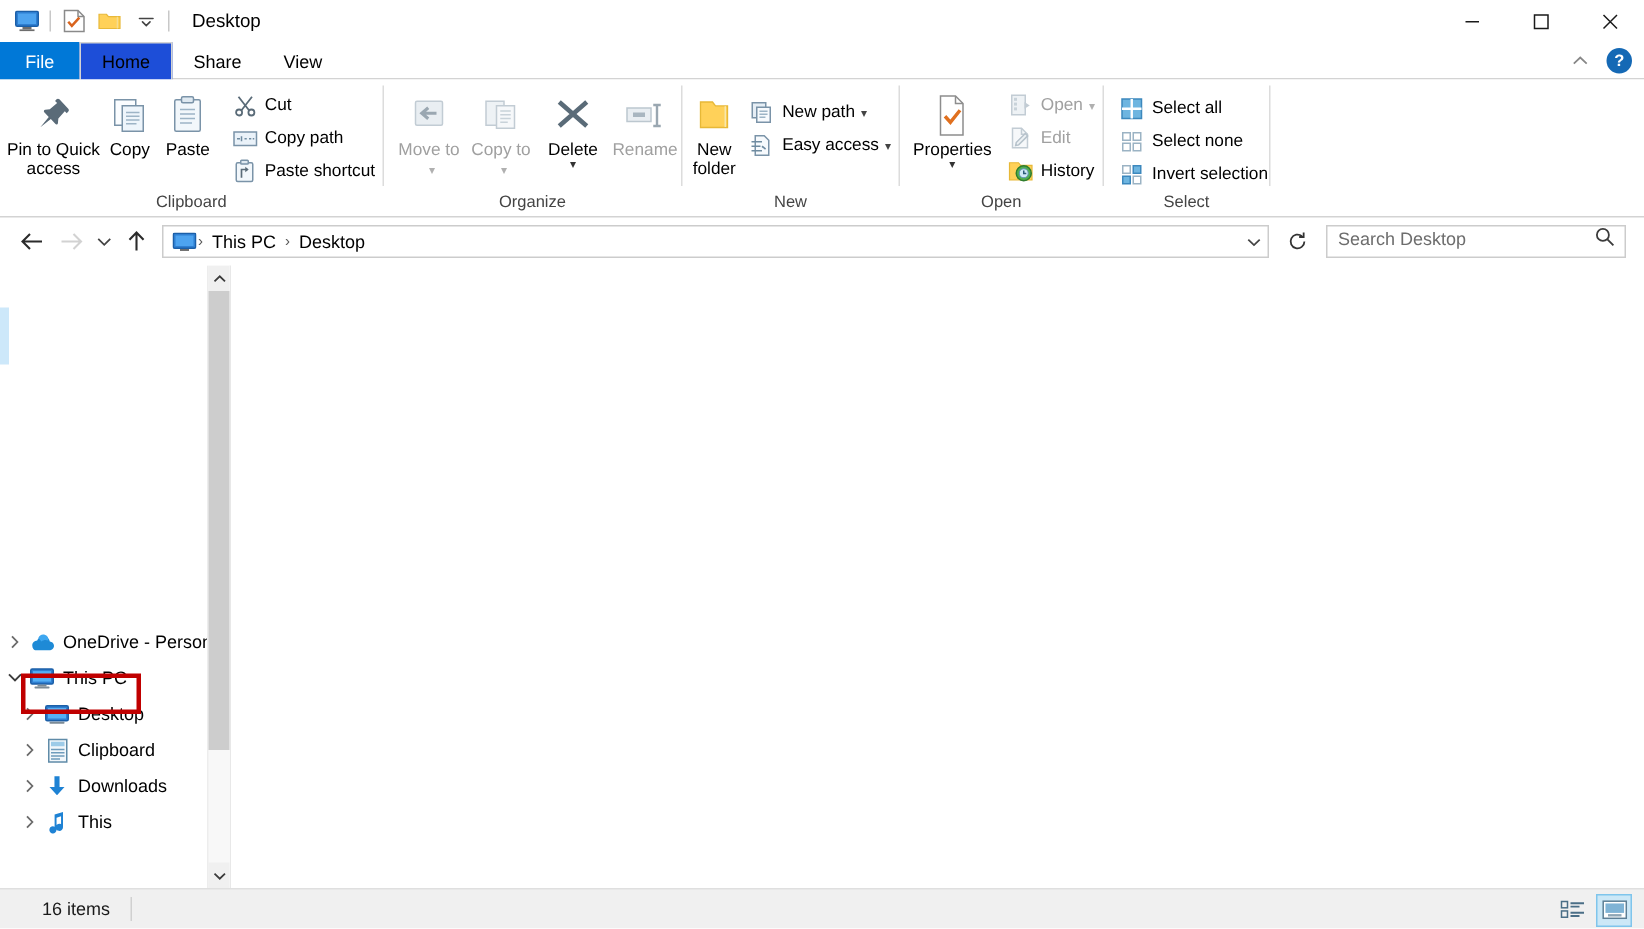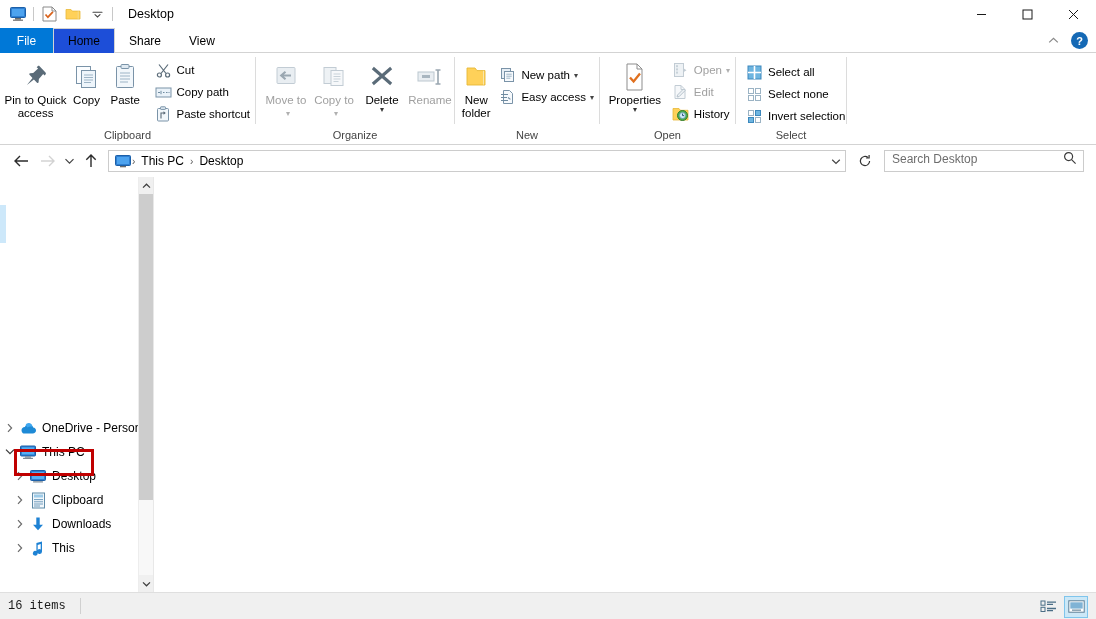--- a/index.html
+++ b/index.html
@@ -133,21 +133,21 @@
   .sb-arrow.bot { position:absolute; bottom:0; left:0; }
   .sb-thumb { position:absolute; left:0; top:17px; width:15px; height:306px; background:#cdcdcd; }
   .content { flex:1; height:415px; background:#ffffff; border-left:1px solid #e8e8e8; }
 
   
   .statusbar {
     position:absolute; left:0; top:592px; width:1096px; height:27px;
     background:#f0f0f0; border-top:1px solid #dfdfdf;
     display:flex; align-items:center;
   }
-  .status-text { font-size:12px; color:#1a1a1a; padding-left:8px;font-family:Liberation Mono, monospace; }
+  .status-text { font-size:12px; color:#1a1a1a; padding-left:28px; }
   .status-div { width:1px; height:16px; background:#d0d0d0; margin-left:14px; }
   .viewbtns { position:absolute; right:8px; top:0; height:27px; display:flex; align-items:center; gap:4px; }
   .viewbtn { width:24px; height:22px; display:flex; align-items:center; justify-content:center; }
   .viewbtn.sel { background:#cce8f7; border:1px solid #7fc5ec; }
 </style>
 </head>
 <body>
 
 <div class="window">
 

